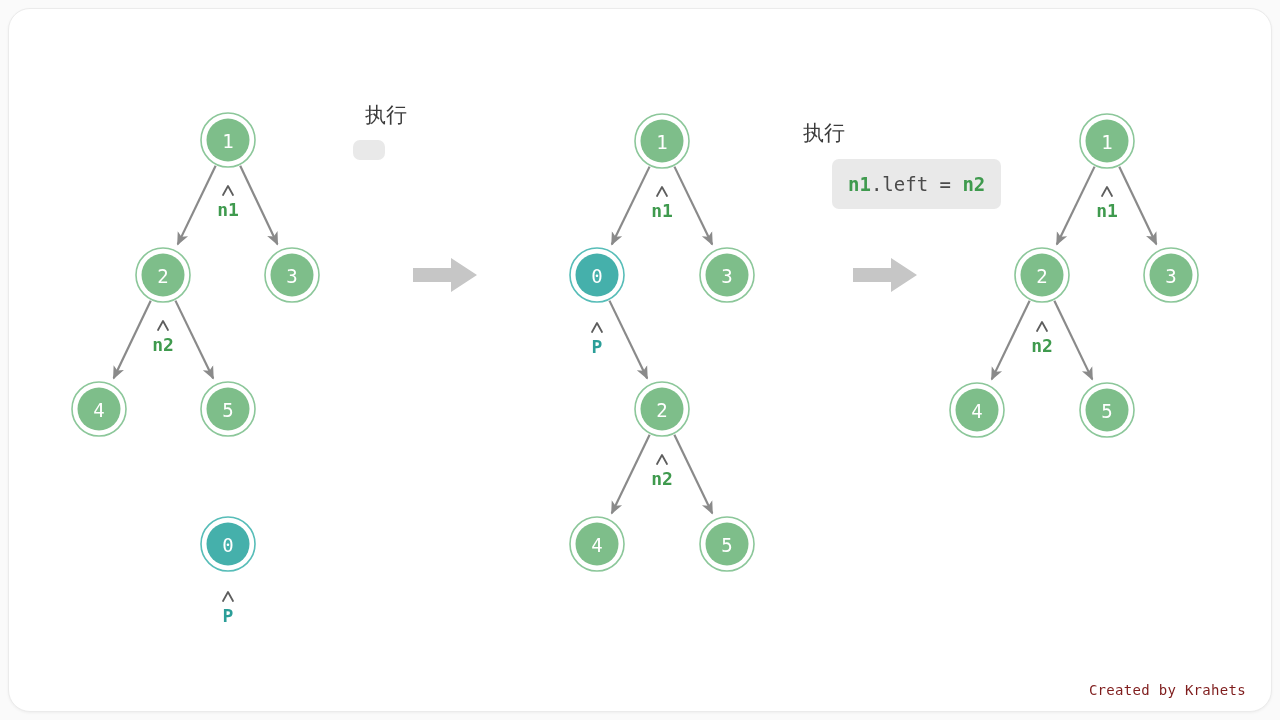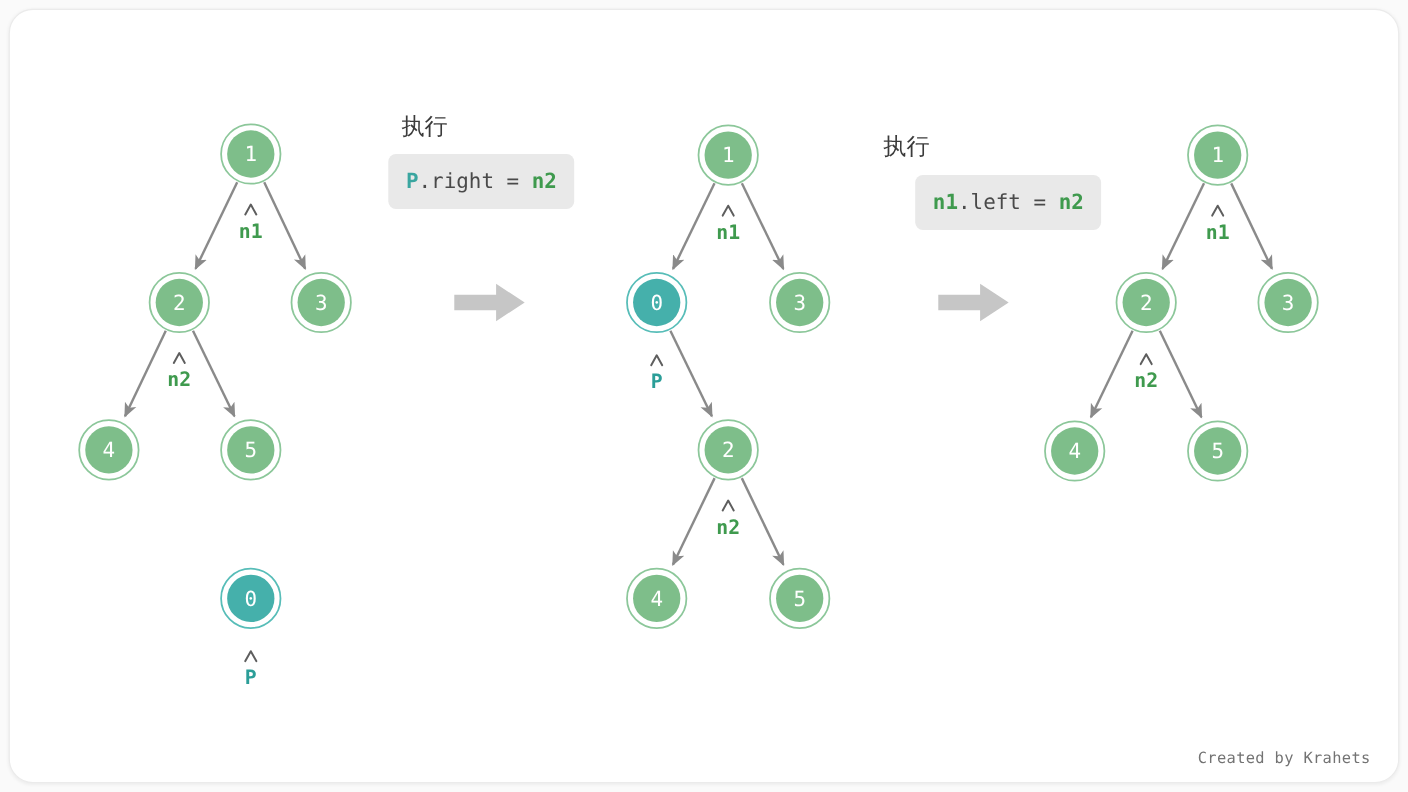--- a/index.html
+++ b/index.html
@@ -55,21 +55,21 @@
   }
   .codebox .kw-n { color: #3f9a4e; }
   .codebox .kw-p { color: #3aa6a0; }
   .codebox .plain { color: #4a4a4a; font-weight: normal; }
   #credit {
     position: absolute;
     right: 34px;
     bottom: 22px;
     font-family: "DejaVu Sans Mono", "Liberation Mono", monospace;
     font-size: 14px;
-    color: #737373;
+    color: #7f1d1d;
     letter-spacing: 0.3px;
   }
   svg text { user-select: none; }
 </style>
 </head>
 <body>
 
 <div id="canvas">
   <div id="card"></div>
 
@@ -236,18 +236,18 @@
         <path d="M 413 268 L 451 268 L 451 258 L 477 275 L 451 292 L 451 282 L 413 282 Z" fill="#c6c6c6"></path>
         <path d="M 853 268 L 891 268 L 891 258 L 917 275 L 891 292 L 891 282 L 853 282 Z" fill="#c6c6c6"></path>
       </g>
   </svg>
 
   <div id="headers-layer">
       <div class="hdr" style="left: 365px; top: 101px;">执行</div>
       <div class="hdr" style="left: 803px; top: 119px;">执行</div>
     </div>
   <div id="codes-layer">
-      <div class="codebox" style="left: 353px; top: 140px;"><div><span class="kw-p">P</span><span class="plain">.right = </span><span class="kw-n">n2</span></div></div>
+      <div class="codebox" style="left: 353px; top: 140px;"></div>
       <div class="codebox" style="left: 832px; top: 159px;"><div><span class="kw-n">n1</span><span class="plain">.left = </span><span class="kw-n">n2</span></div></div>
     </div>
 
   <div id="credit">Created by Krahets</div>
 </div>
 
 </body></html>

